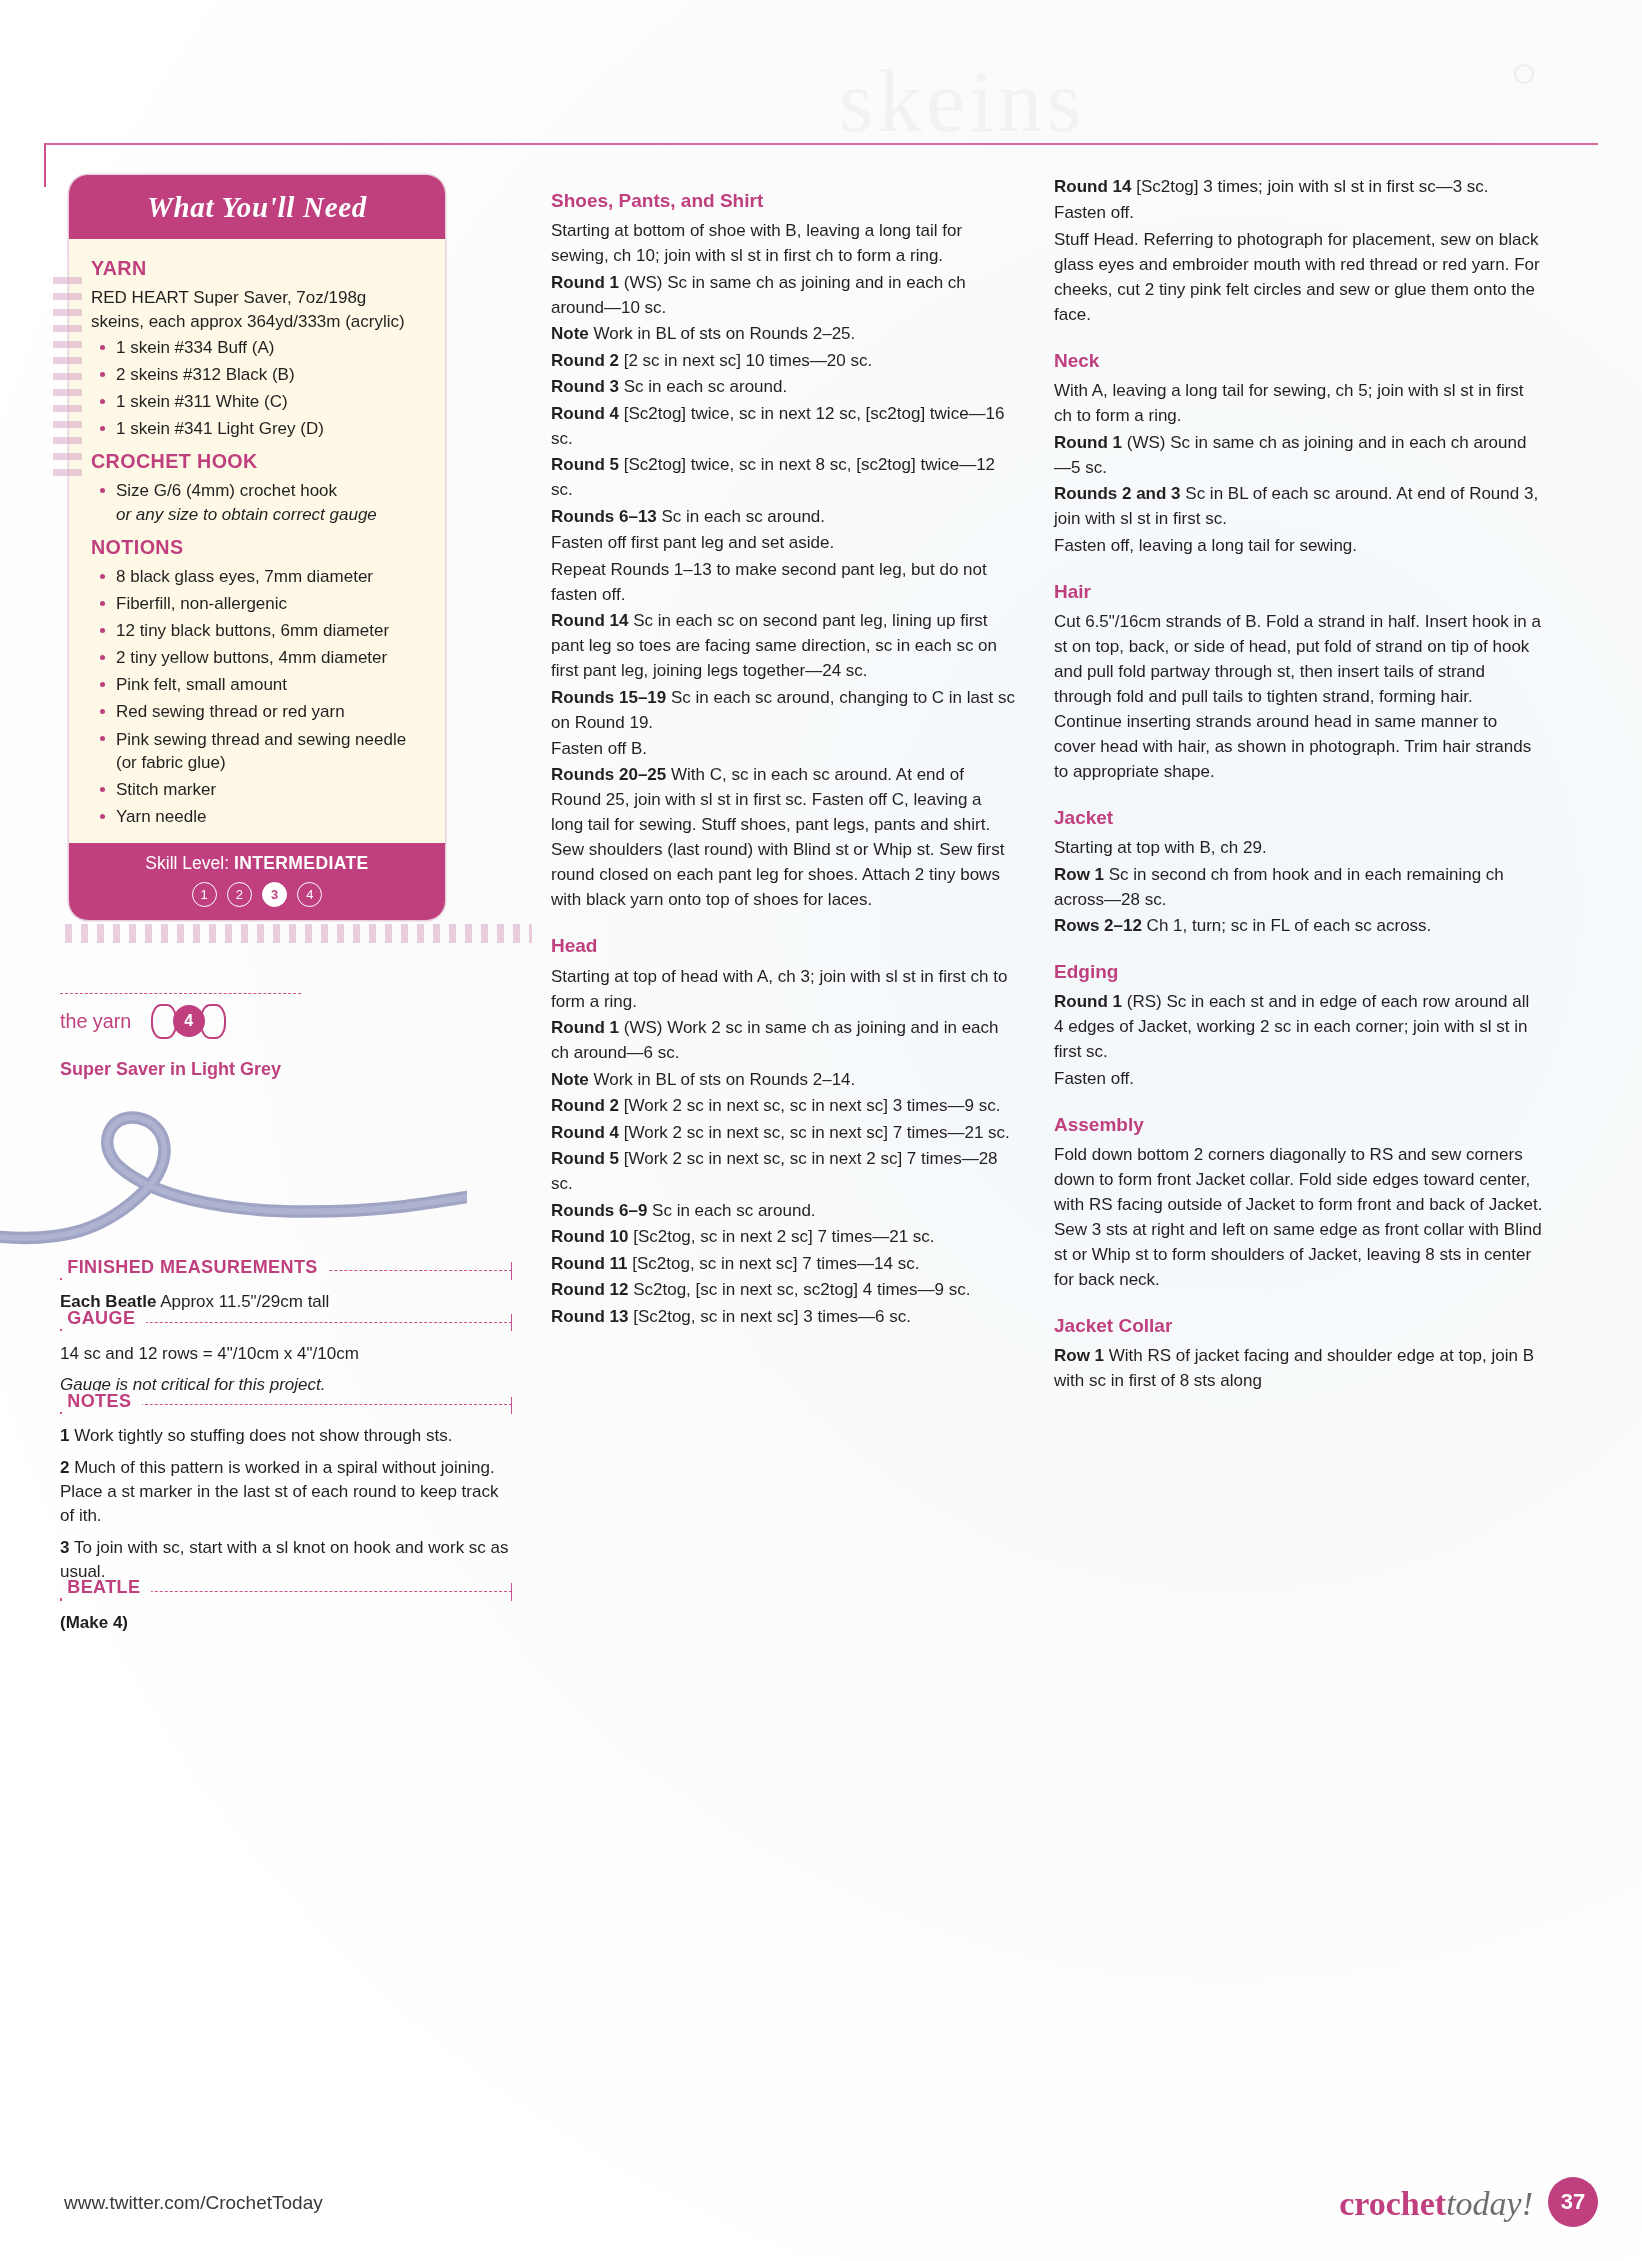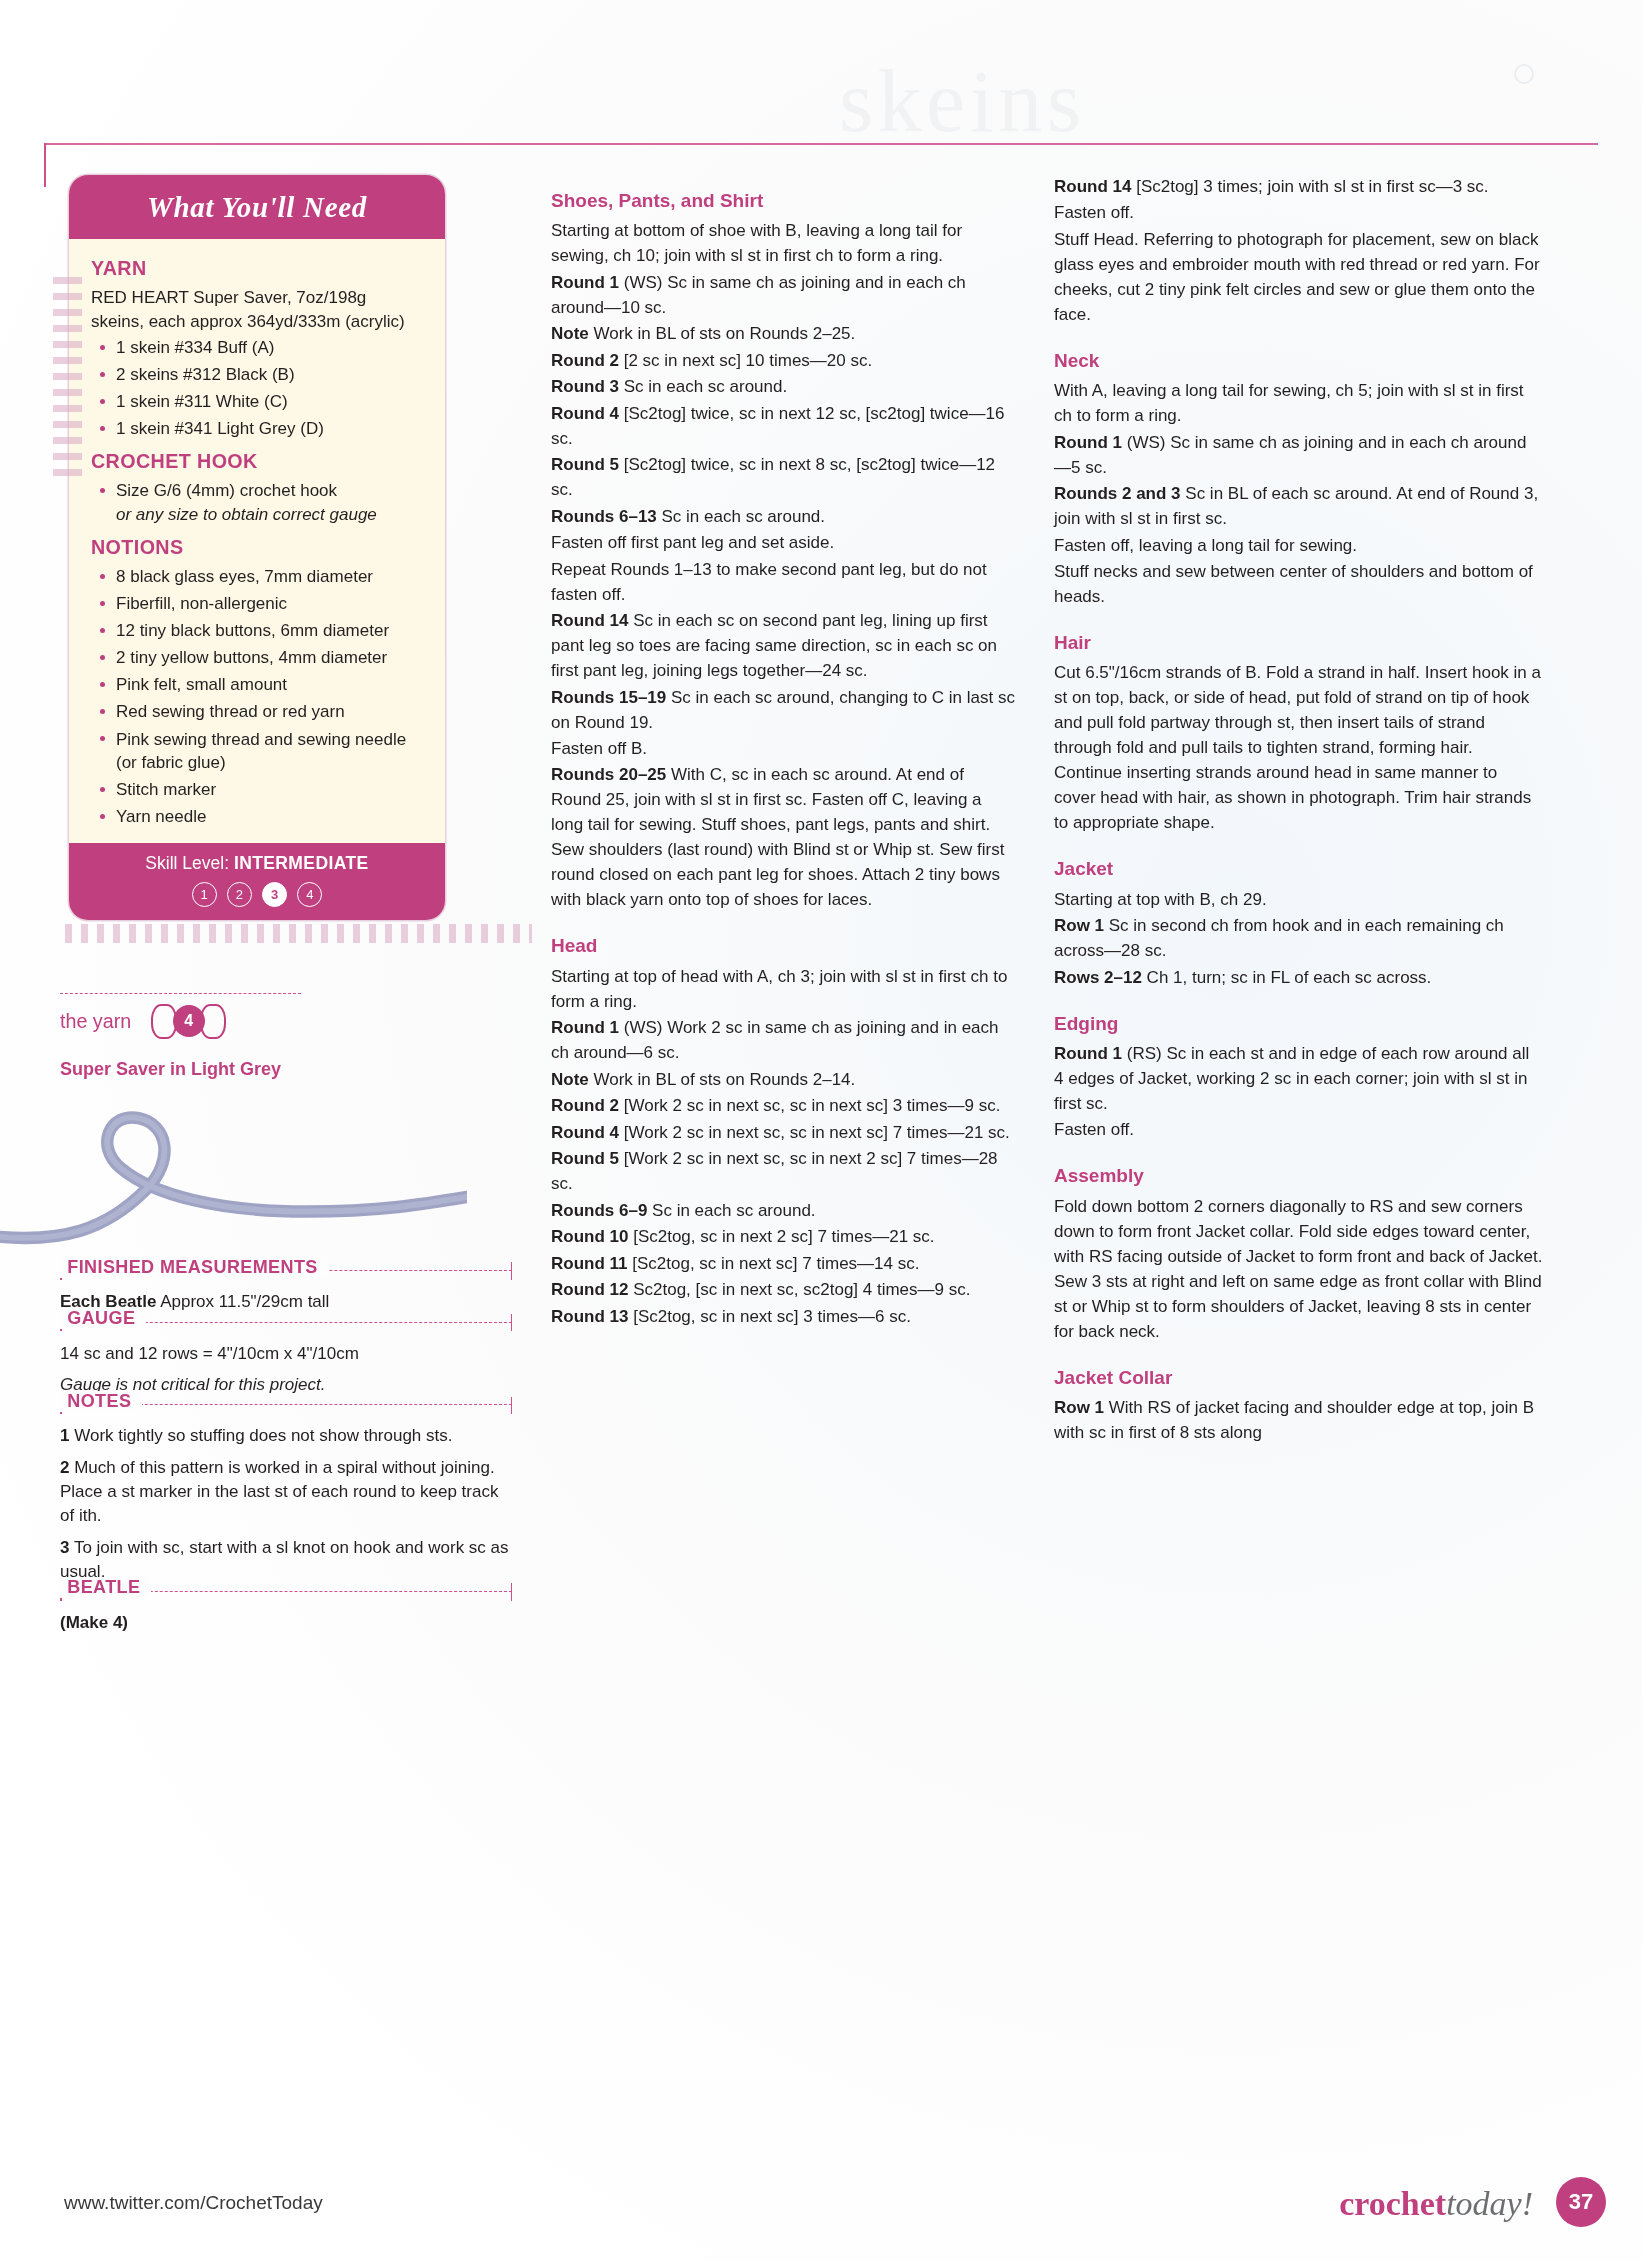--- a/index.html
+++ b/index.html
@@ -169,21 +169,21 @@
   .footer-url {
     position:absolute; left: 64px; bottom: 47px; font-size: 19px; color:#3a3a3a;
   }
   .footer-brand {
     position:absolute; right: 109px; bottom: 38px;
     font-family:"Liberation Serif", serif; font-size: 34px;
   }
   .footer-brand .b1 { color:#bf3f7f; font-weight:bold; }
   .footer-brand .b2 { color:#6d6e71; font-style: italic; }
   .page-num {
-    position:absolute; right: 36px; bottom: 34px;
+    position:absolute; right: 44px; bottom: 34px;
     width: 50px; height: 50px; border-radius:50%;
     background:#bf3f7f; color:#fff; font-weight:bold; font-size: 22px;
     display:flex; align-items:center; justify-content:center;
   }
 </style>
 </head>
 <body>
 
 <div class="page">
 
@@ -342,21 +342,20 @@
   <div class="col col3 bodycol">
     <p><b class="lead">Round 14</b><span> [Sc2tog] 3 times; join with sl st in first sc—3 sc.</span></p>
     <p>Fasten off.</p>
     <p>Stuff Head. Referring to photograph for placement, sew on black glass eyes and embroider mouth with red thread or red yarn. For cheeks, cut 2 tiny pink felt circles and sew or glue them onto the face.</p>
 
     <h3 class="sec-h">Neck</h3>
     <p>With A, leaving a long tail for sewing, ch 5; join with sl st in first ch to form a ring.</p>
     <p><b class="lead">Round 1</b><span> (WS) Sc in same ch as joining and in each ch around—5 sc.</span></p>
     <p><b class="lead">Rounds 2 and 3</b><span> Sc in BL of each sc around. At end of Round 3, join with sl st in first sc.</span></p>
     <p>Fasten off, leaving a long tail for sewing.</p>
-    <p>Stuff necks and sew between center of shoulders and bottom of heads.</p>
 
     <h3 class="sec-h">Hair</h3>
     <p>Cut 6.5"/16cm strands of B. Fold a strand in half. Insert hook in a st on top, back, or side of head, put fold of strand on tip of hook and pull fold partway through st, then insert tails of strand through fold and pull tails to tighten strand, forming hair. Continue inserting strands around head in same manner to cover head with hair, as shown in photograph. Trim hair strands to appropriate shape.</p>
 
     <h3 class="sec-h">Jacket</h3>
     <p>Starting at top with B, ch 29.</p>
     <p><b class="lead">Row 1</b><span> Sc in second ch from hook and in each remaining ch across—28 sc.</span></p>
     <p><b class="lead">Rows 2–12</b><span> Ch 1, turn; sc in FL of each sc across.</span></p>
 
     <h3 class="sec-h">Edging</h3>

